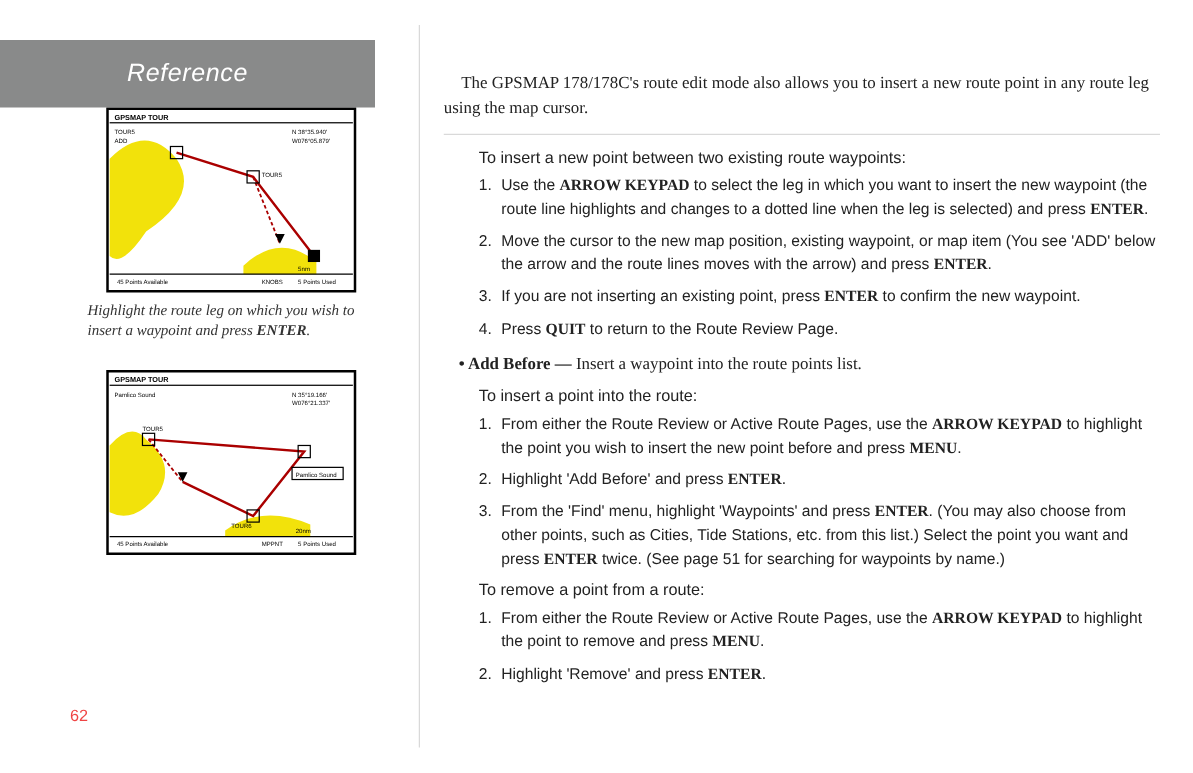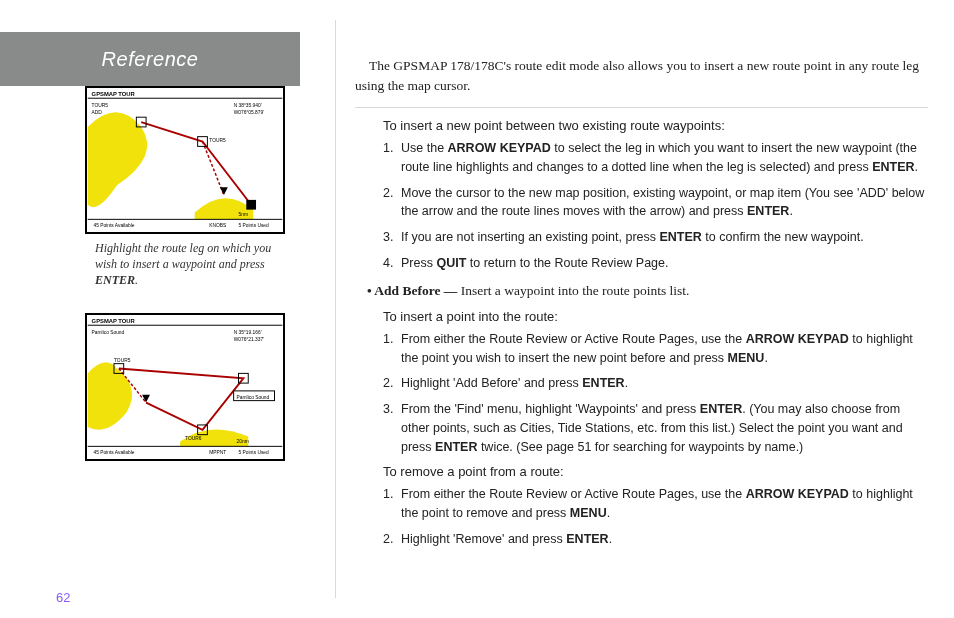--- a/index.html
+++ b/index.html
@@ -33,50 +33,50 @@
   .figure {
     margin: 0 0 6px 85px;
   }
   .map-thumb {
     width: 200px; height: 148px; border: 2px solid #000;
     background: #fff; position: relative; overflow: hidden;
     font-size: 0;
   }
   .map-thumb svg { width: 100%; height: 100%; display: block; }
   .caption {
-    margin: 6px 50px 24px 95px;
+    margin: 6px 50px 24px 70px;
     font-style: italic;
     font-family: Georgia, "Times New Roman", serif;
     font-size: 12px; line-height: 1.35; color: #333;
   }
   .caption .b { font-weight: bold; font-style: italic; }
 
   .page-num {
-    position: absolute; left: 56px; bottom: 13px; font-size: 13px; color: #8b5cf6;
+    position: absolute; left: 56px; bottom: 38px; font-size: 13px; color: #ef4444;
   }
 
   .intro {
     font-family: Georgia, "Times New Roman", serif;
     font-size: 13.5px; line-height: 1.45;
     margin-bottom: 12px;
     text-indent: 14px;
   }
   .hline { border: none; border-top: 1px solid rgba(0,0,0,0.15); margin: 6px 0 10px 0; }
 
   .heading {
     font-weight: normal; font-size: 13px; margin: 6px 0 6px 28px;
     font-family: "Trebuchet MS", Arial, sans-serif;
   }
   ol.steps {
     list-style: decimal; margin: 0 0 8px 28px; padding-left: 14px;
     font-size: 12.5px; line-height: 1.5;
     font-family: "Trebuchet MS", Arial, sans-serif;
   }
   ol.steps li { margin-bottom: 7px; padding-left: 4px; }
-  .b { font-weight: bold; }
+  .b { font-weight: bold; font-family: Liberation Serif, serif; }
 
   .bullet {
     font-family: Georgia, "Times New Roman", serif;
     font-size: 13.5px; line-height: 1.5; margin: 6px 0 8px 12px;
     text-indent: -9px; padding-left: 9px;
   }
   .bullet .lead { font-weight: bold; margin-top: 36px; }
 </style>
 </head>
 <body>

